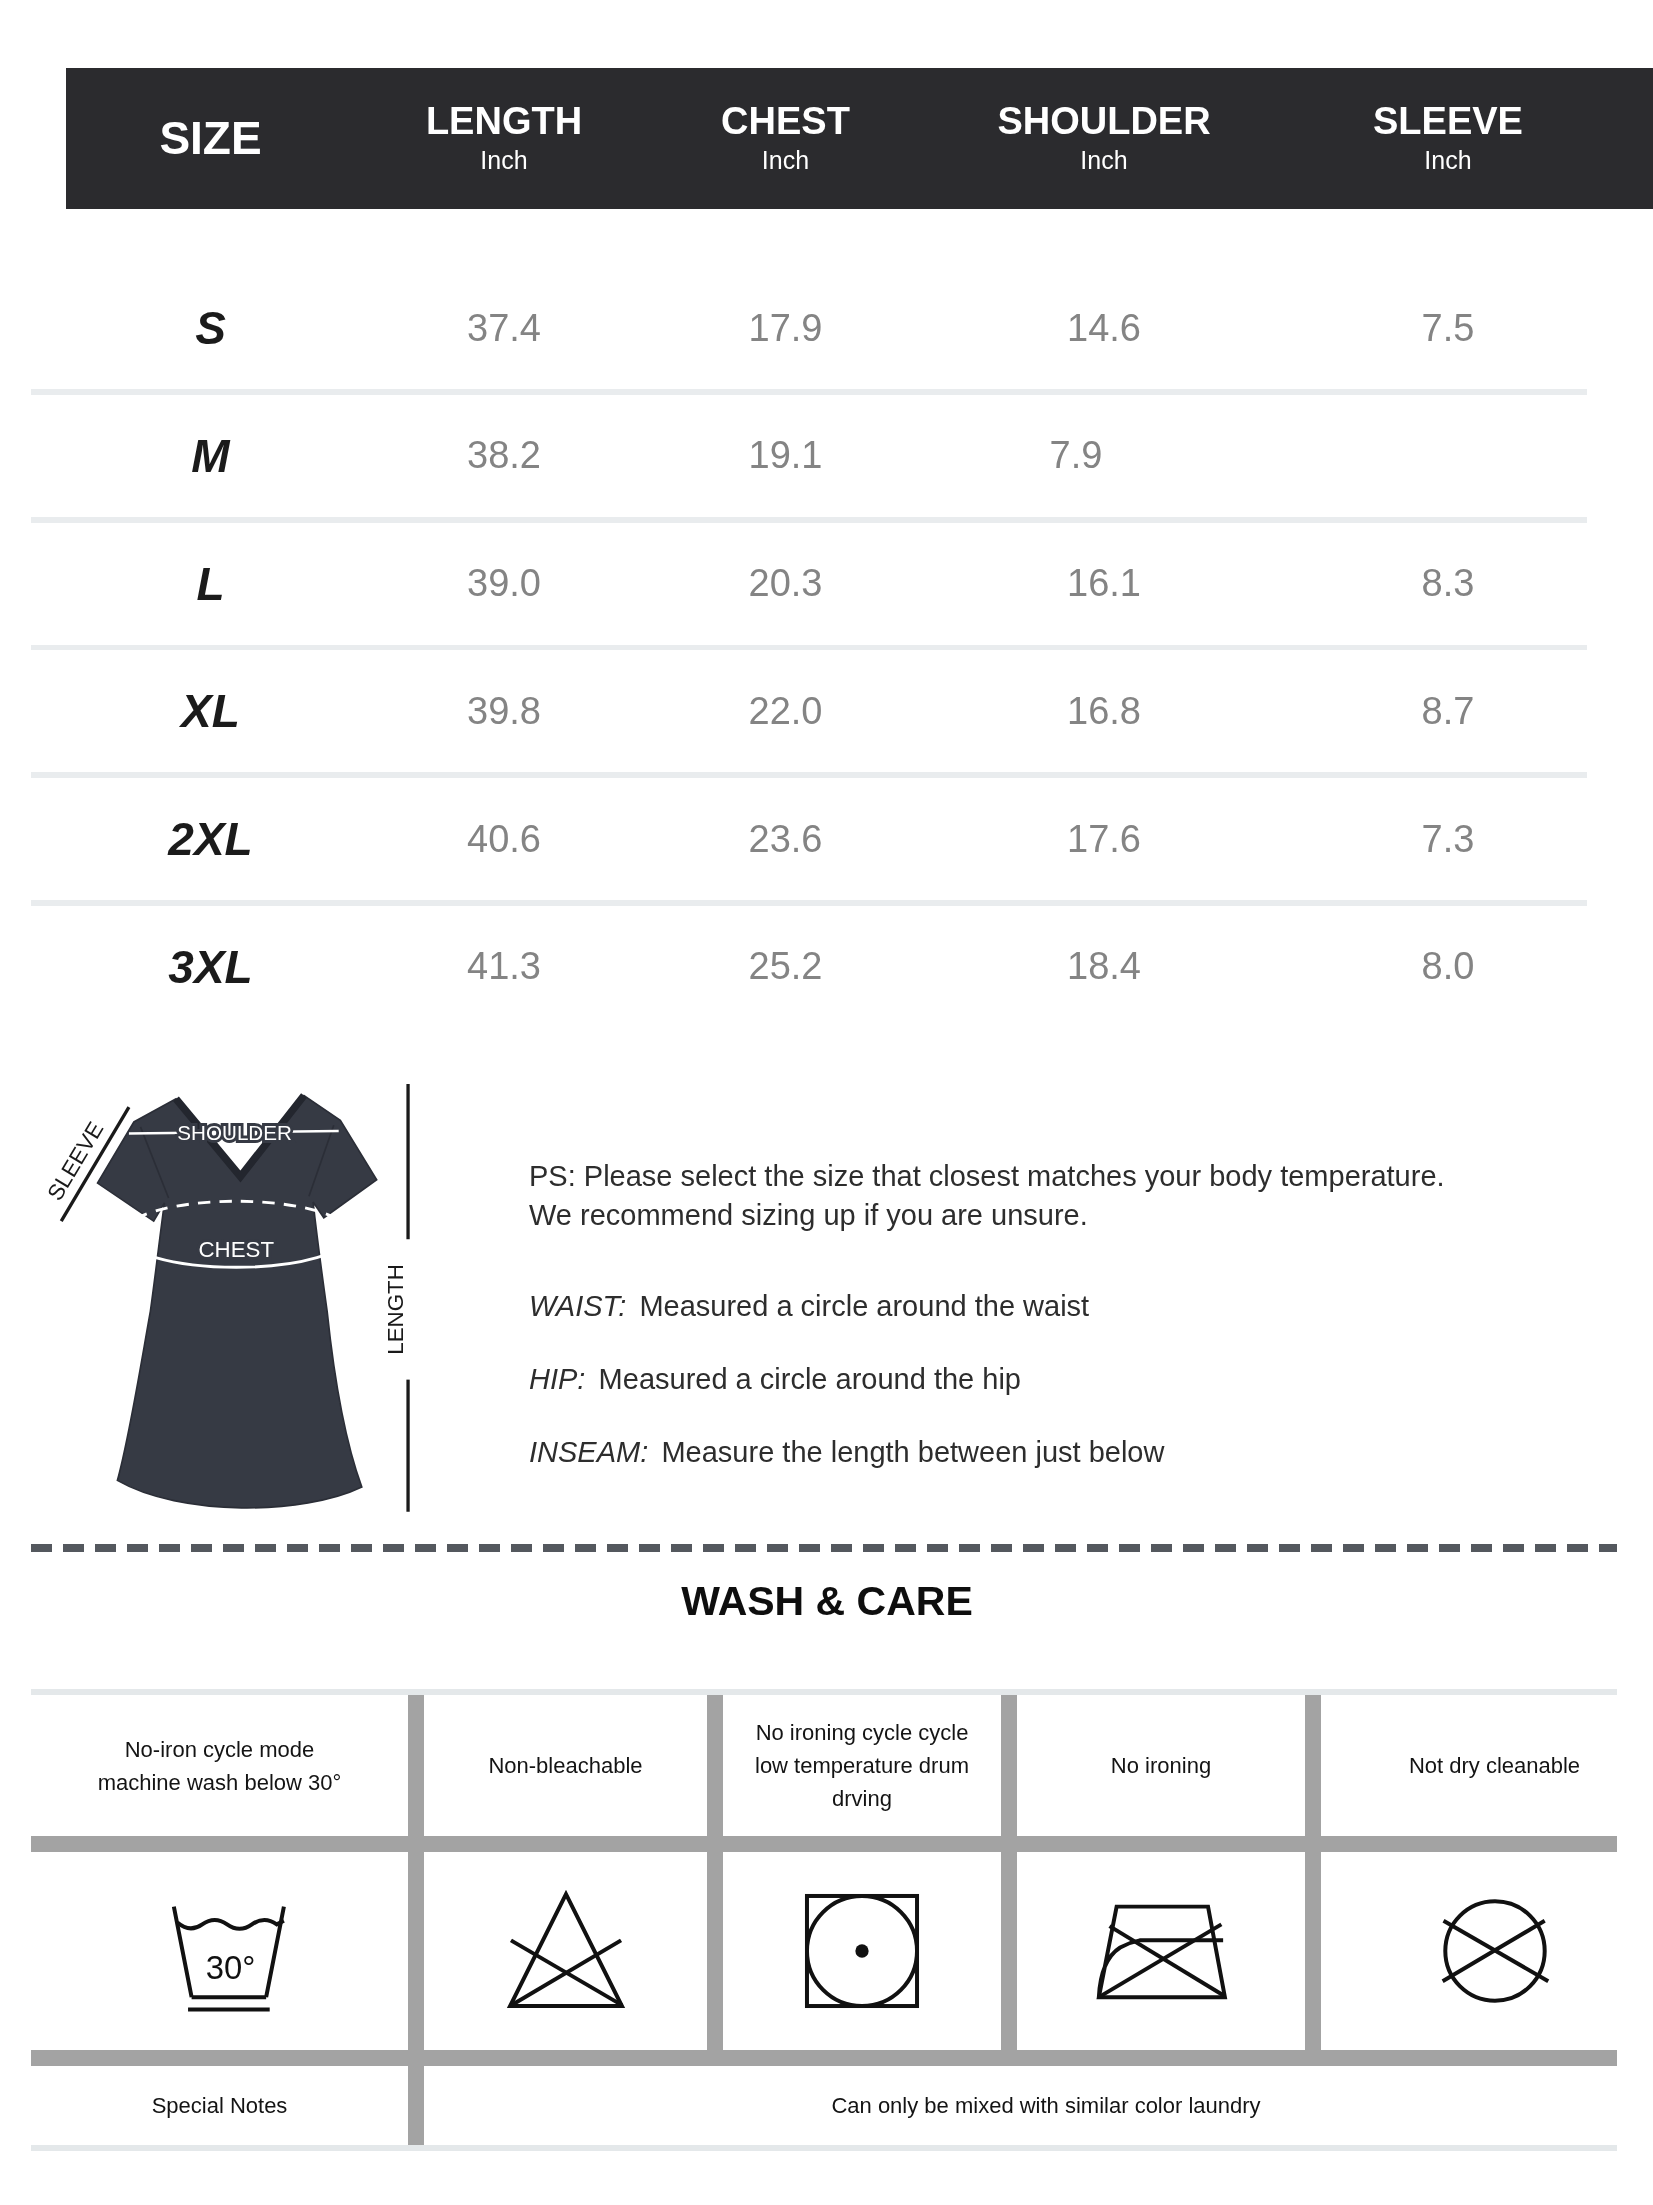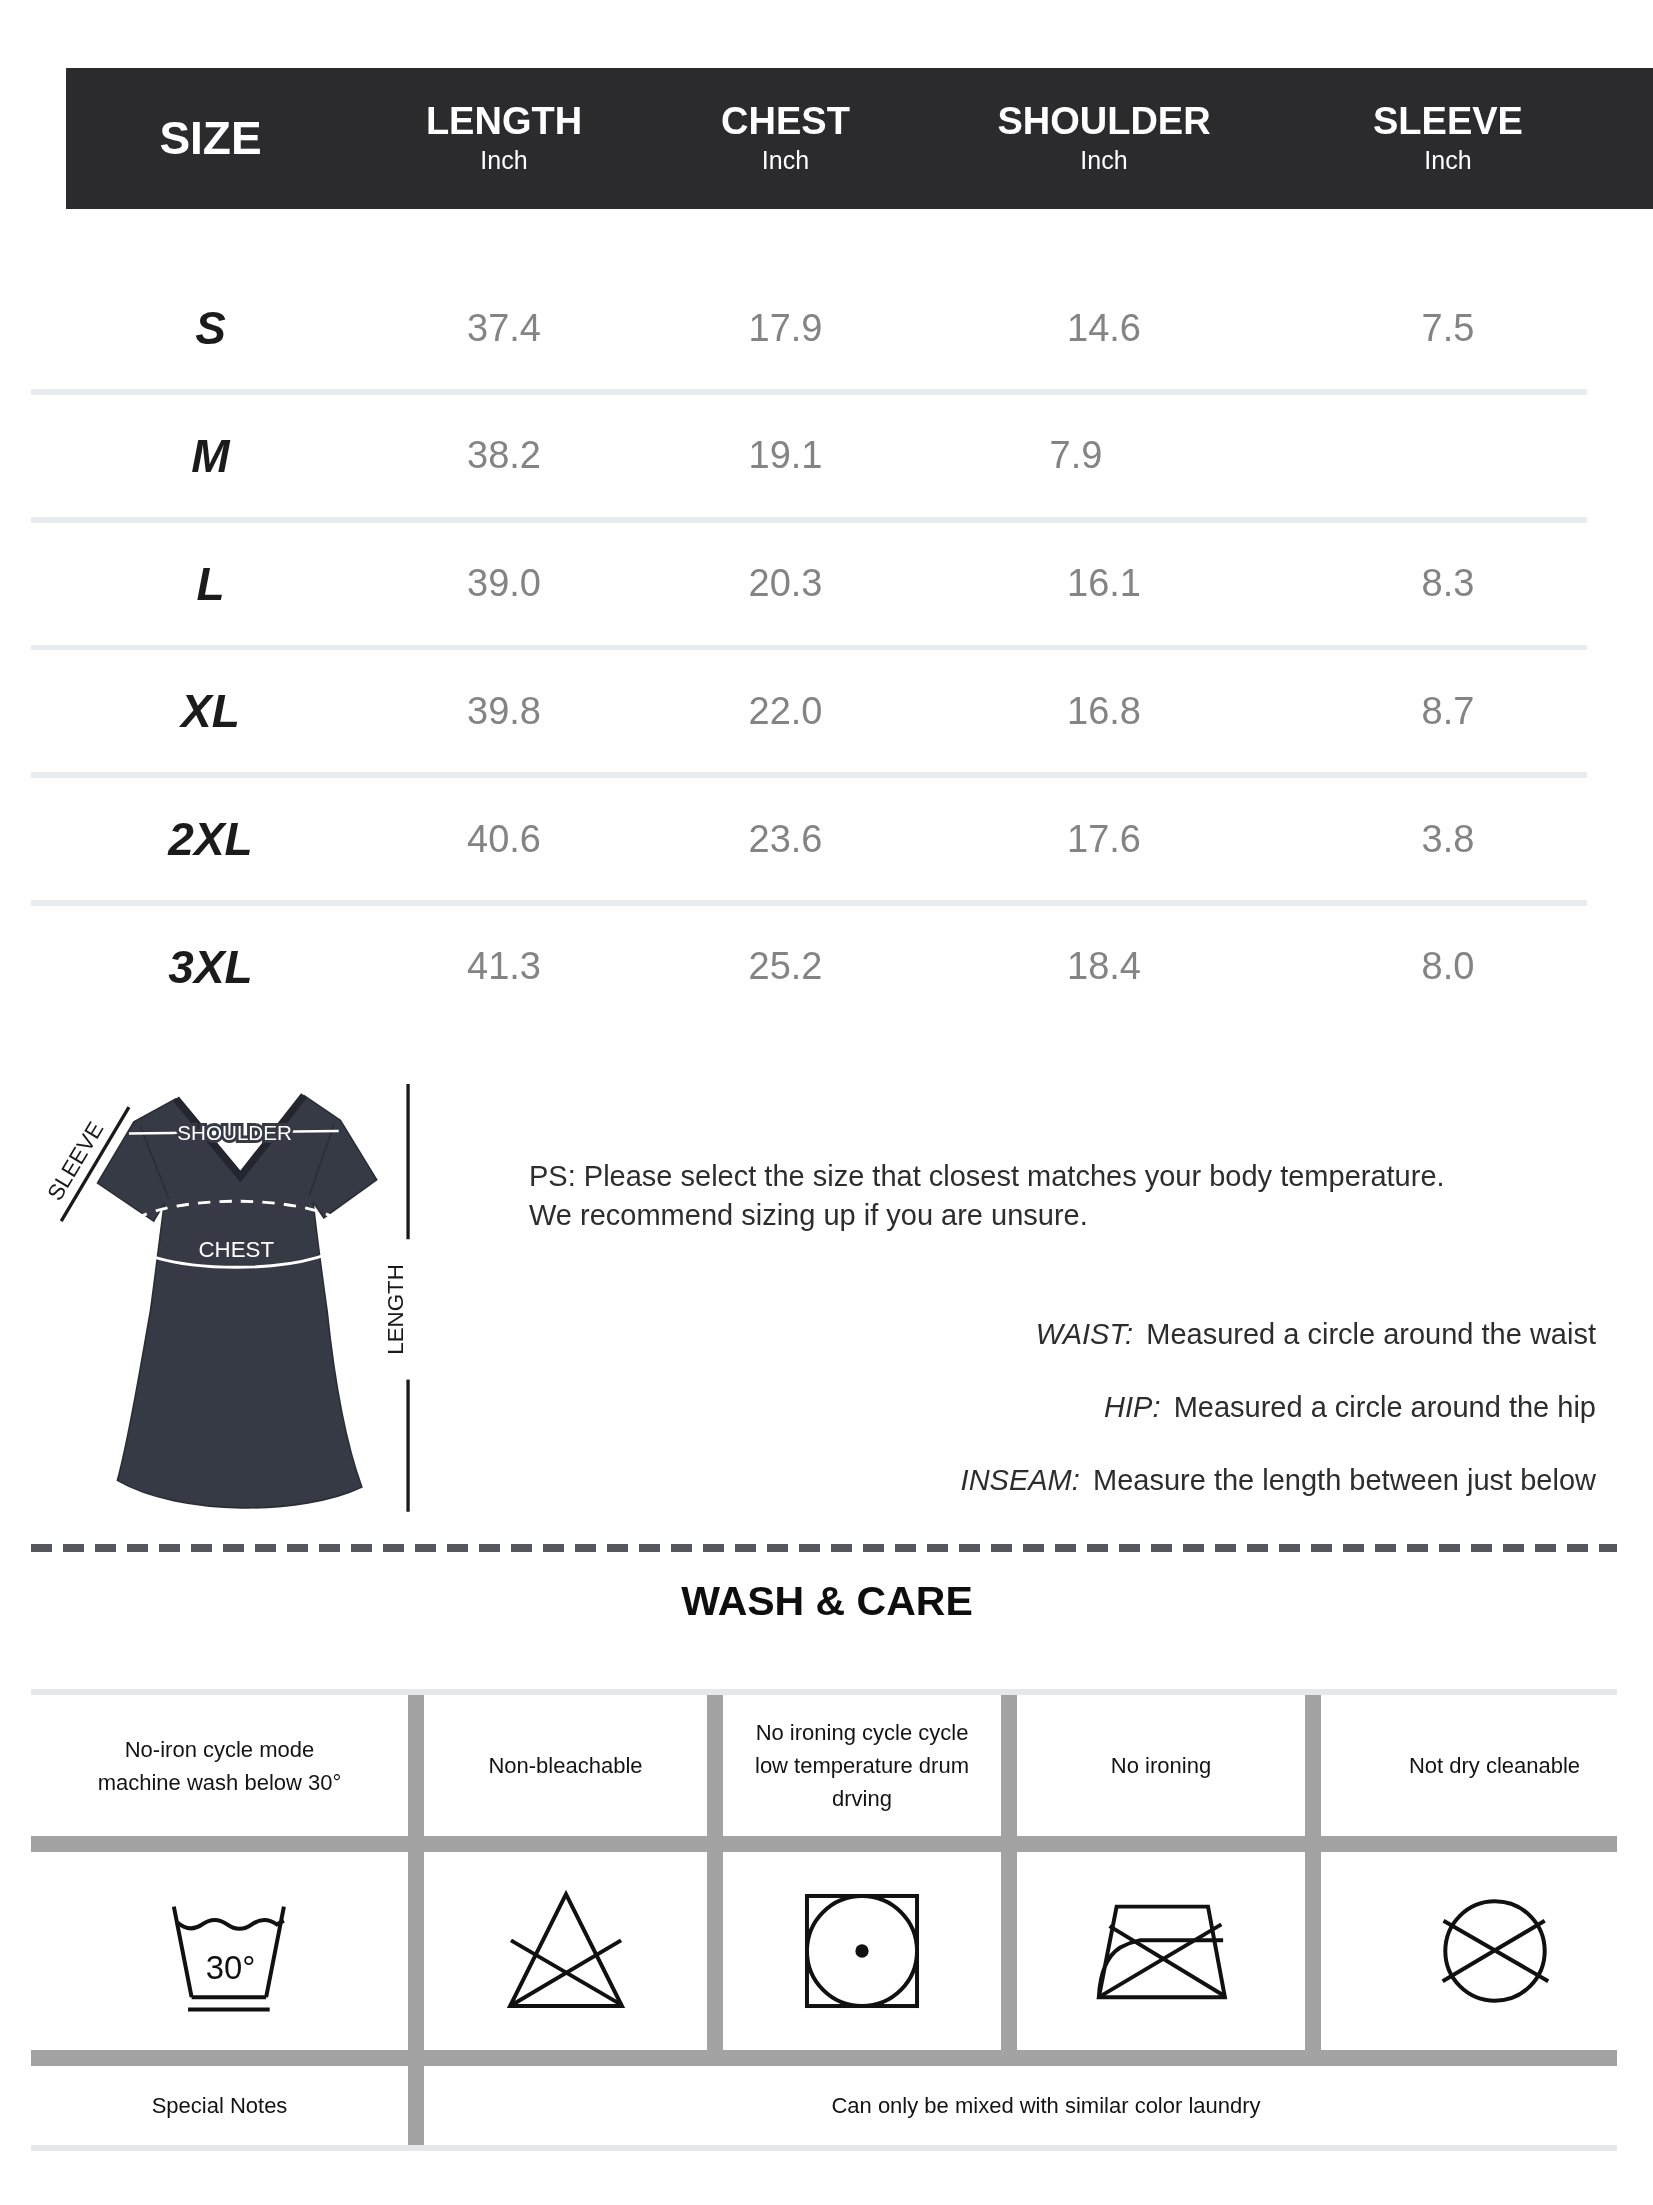--- a/index.html
+++ b/index.html
@@ -22,21 +22,21 @@
   .srow{display:flex;align-items:center;height:122px;}
   .srow .cell{display:flex;align-items:center;justify-content:center;}
   .size-letter{font-size:46px;font-weight:700;font-style:italic;color:#1b1b1b;}
   .val{font-size:38px;color:#848484;}
   .sep{margin-left:31px;width:1556px;height:5.8px;background:#e9ecee;}
   
   .diagram{position:relative;margin-top:31px;height:475px;}
   .dress-svg{position:absolute;left:48px;top:0;}
   .diagram-text{position:absolute;left:529px;top:98px;width:1067px;}
   .ps{font-size:29px;line-height:1.34;color:#2d2d2d;}
-  .defs{margin-top:83px;text-align:right;}
+  .defs{margin-top:55px;}
   .defline{font-size:29px;color:#2d2d2d;margin-bottom:40px;}
   .defline .term{font-style:italic;margin-right:13.2px;}
   
   .dashline{
     margin:10px 0 0 31px;width:1586px;height:8.3px;
     background:repeating-linear-gradient(90deg,#54585e 0 20.7px,transparent 20.7px 32px);
   }
   .wash-title{margin-top:26px;text-align:center;font-size:41px;font-weight:800;color:#0e0e0e;letter-spacing:0px;}
   
   .care-table{
@@ -117,21 +117,21 @@
     <div class="cell c4 val">8.7</div>
   </div>
 </div>
 <div class="sep"></div>
 <div class="rows">
   <div class="srow">
     <div class="cell c0 size-letter">2XL</div>
     <div class="cell c1 val">40.6</div>
     <div class="cell c2 val">23.6</div>
     <div class="cell c3 val">17.6</div>
-    <div class="cell c4 val">3.8</div>
+    <div class="cell c4 val">7.3</div>
   </div>
 </div>
 <div class="sep"></div>
 <div class="rows">
   <div class="srow">
     <div class="cell c0 size-letter">3XL</div>
     <div class="cell c1 val">41.3</div>
     <div class="cell c2 val">25.2</div>
     <div class="cell c3 val">18.4</div>
     <div class="cell c4 val">8.0</div>

